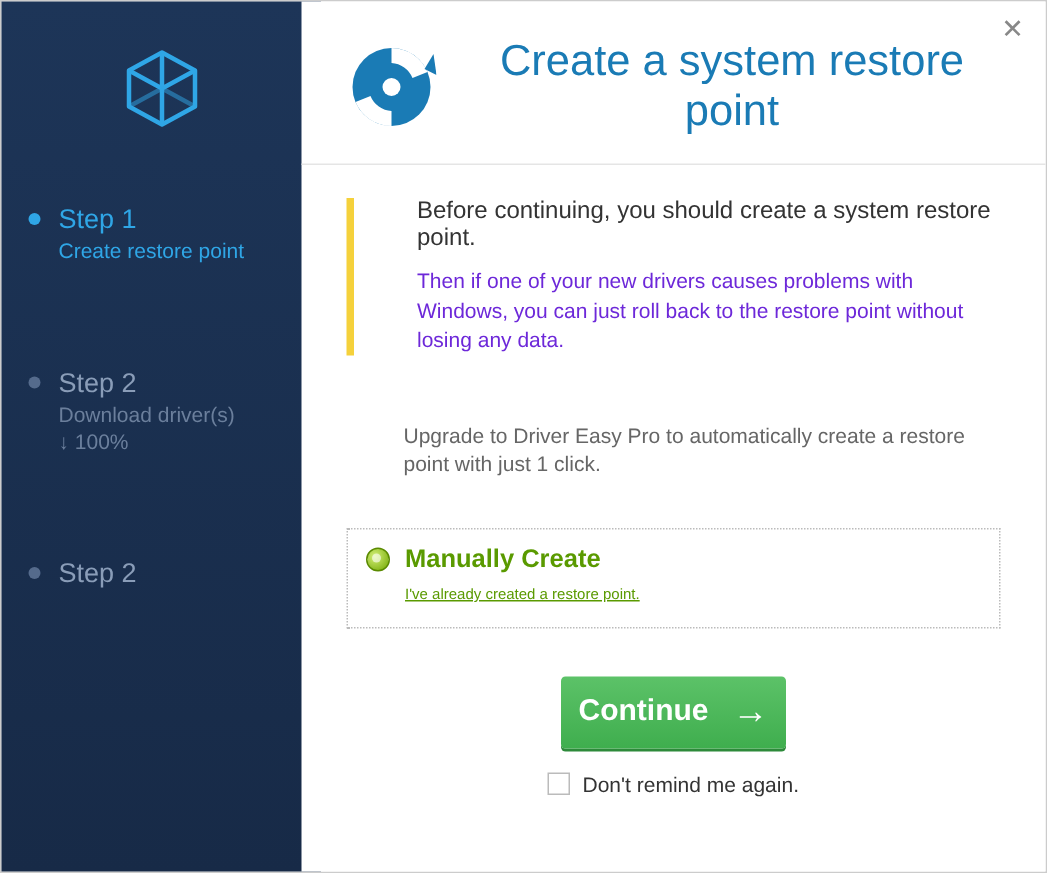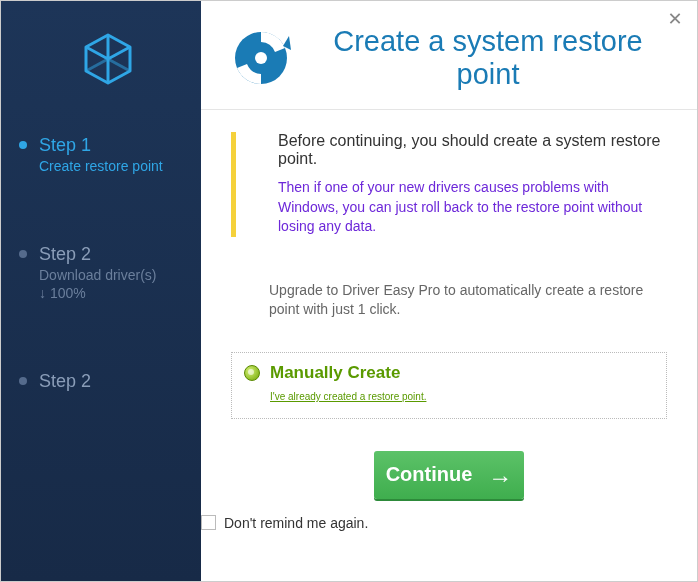--- a/index.html
+++ b/index.html
@@ -33,21 +33,21 @@
 .radio { width: 16px; height: 16px; border-radius: 50%; border: 1px solid #999; margin-right: 10px; position: relative; background: radial-gradient(circle at 35% 35%, #fff, #ddd); flex-shrink: 0; }
 .radio.checked { background: radial-gradient(circle at 35% 35%, #d4f078, #6fa500); border-color: #5a8a00; }
 .radio.checked::after { content: ""; position: absolute; left: 3px; top: 3px; width: 6px; height: 6px; border-radius: 50%; background: rgba(255,255,255,0.6); }
 .option-title { font-size: 17px; font-weight: 600; color: #333; }
 .option.selected .option-title { color: #5a9a00; }
 .option-desc { font-size: 14px; color: #666; margin: 8px 0 0 26px; line-height: 1.4; }
 .option-link { font-size: 10px; color: #5a9a00; text-decoration: underline; margin: 8px 0 0 26px; display: inline-block; cursor: pointer; }
 .footer { text-align: center; margin-top: 32px; }
 .continue-btn { display: inline-flex; align-items: center; justify-content: center; background: linear-gradient(180deg, #5cc268 0%, #3fae4e 100%); color: #fff; font-size: 20px; font-weight: 600; padding: 12px 12px; border: none; border-radius: 3px; cursor: pointer; box-shadow: 0 2px 0 #2d8a3a; gap: 16px; }
 .continue-arrow { font-size: 24px; line-height: 1; }
-.remind-row { margin-top: 16px; display: flex; align-items: center; gap: 8px; }
+.remind-row { margin-top: 16px; display: flex; align-items: center; justify-content: center; gap: 8px; }
 .checkbox { width: 15px; height: 15px; border: 1px solid #bbb; background: #fff; cursor: pointer; }
 .remind-label { font-size: 14px; color: #333; }
 </style>
 </head>
 <body>
 
 <div class="sidebar">
   <div class="logo-area">
     <span class="logo-icon">
       <svg width="60" height="60" viewBox="0 0 60 60">

